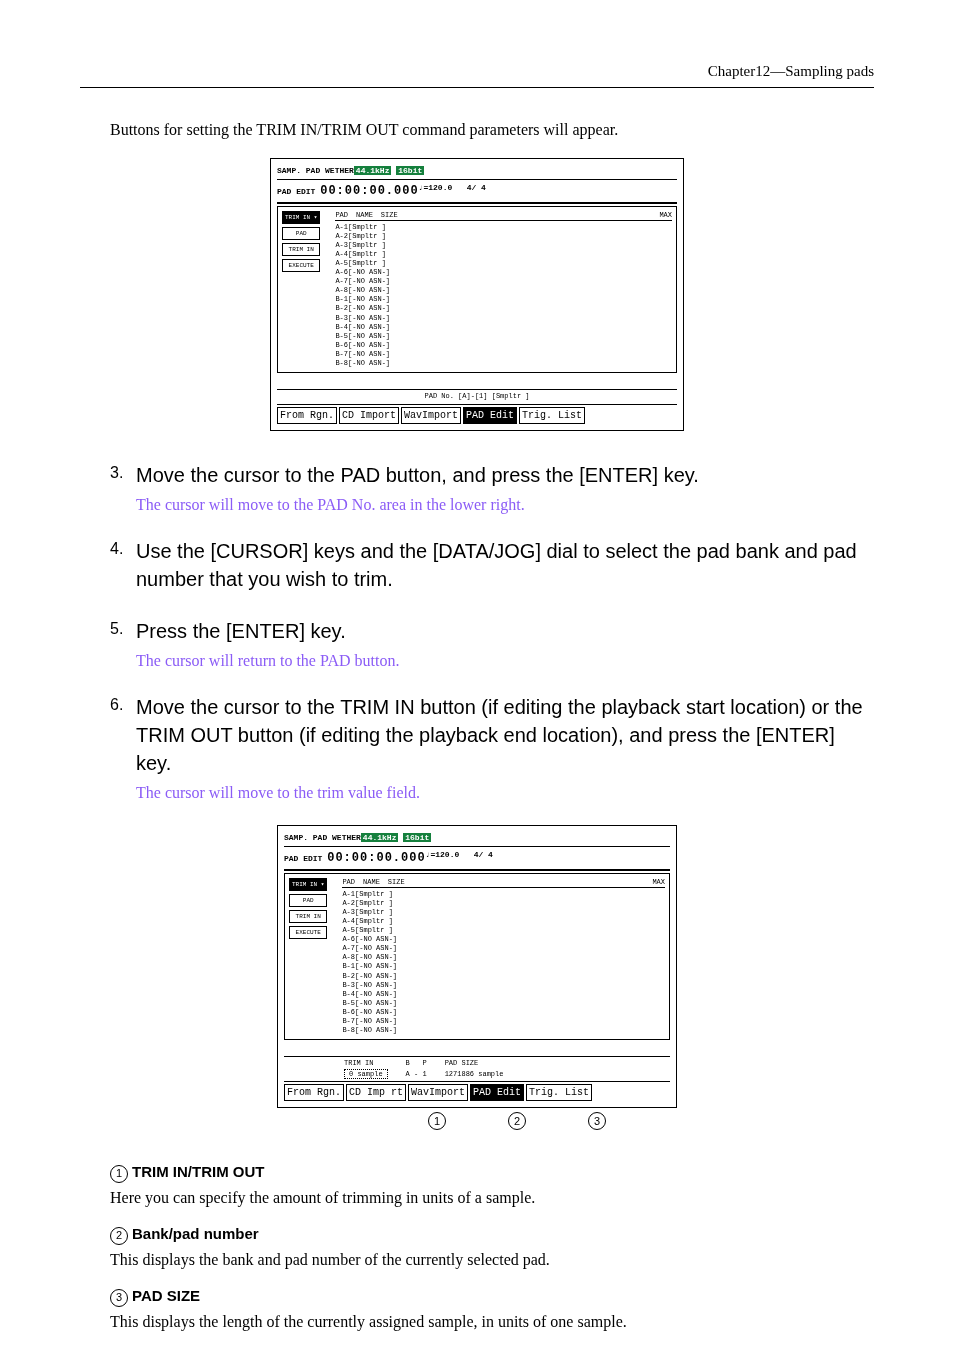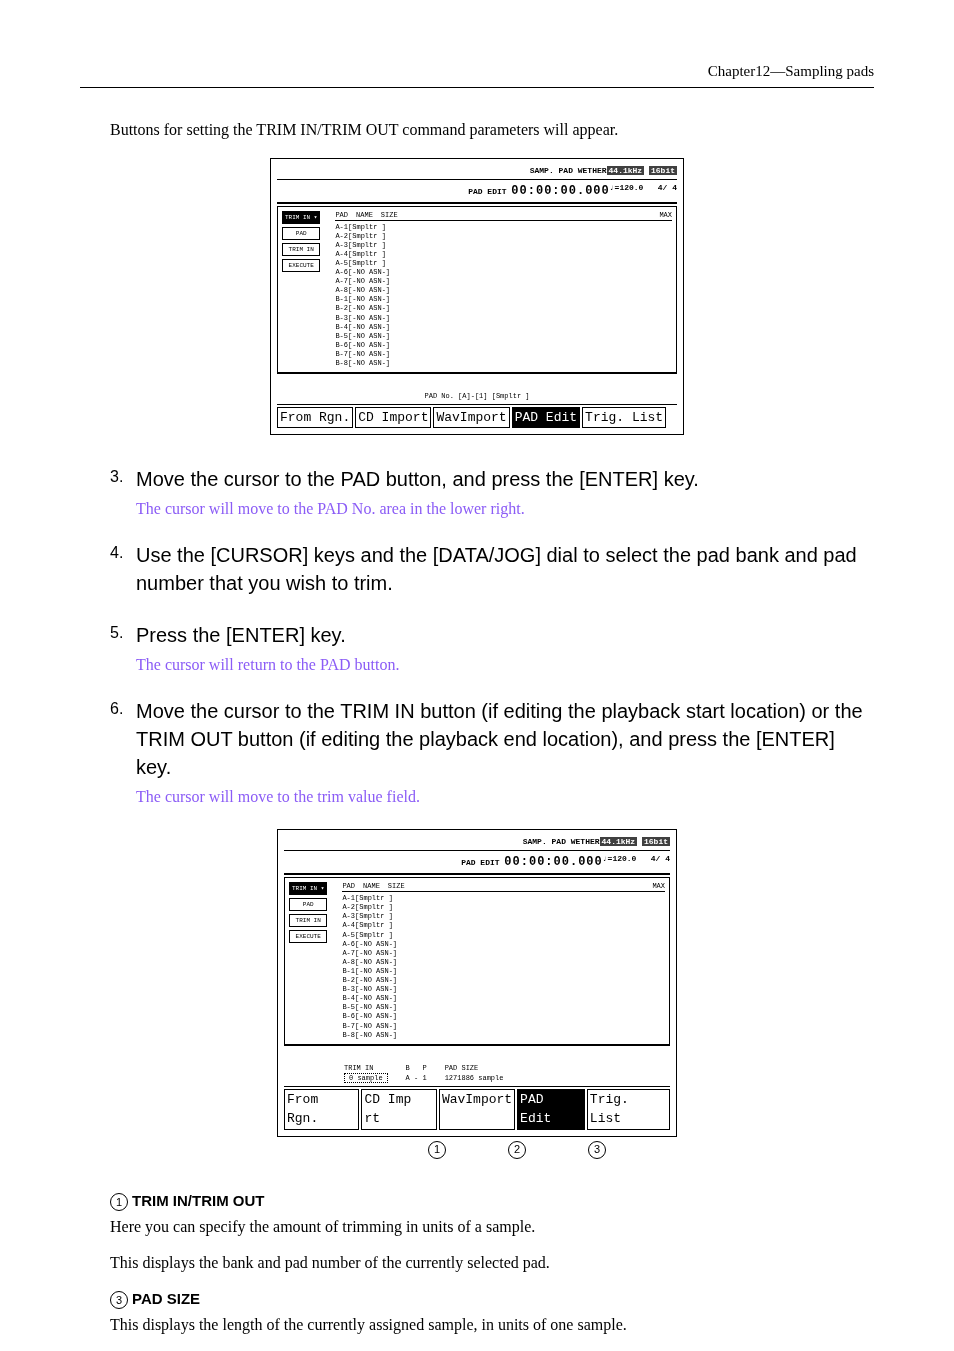--- a/index.html
+++ b/index.html
@@ -121,21 +121,21 @@
 
     
     .lcd {
       font-family: "Courier New", monospace;
       font-size: 8px;
       background: #fff;
       padding: 6px;
     }
     .lcd-top {
       display: flex;
-      justify-content: flex-end;
+      justify-content: flex-start;
       font-weight: bold;
       border-bottom: 1px solid #000;
       padding-bottom: 2px;
       margin-bottom: 2px;
     }
     .lcd-bigtime {
       font-family: "Courier New", monospace;
       font-size: 12px;
       font-weight: bold;
       letter-spacing: 1px;
@@ -164,42 +164,42 @@
       flex: 1;
     }
     .lcd-header {
       display: flex;
       gap: 8px;
       border-bottom: 1px solid #000;
       margin-bottom: 2px;
     }
     .lcd-footer-row {
       border-top: 1px solid #000;
-      margin-top: 0;
-      padding-top: 17px;
+      margin-top: 16px;
+      padding-top: 1px;
       font-size: 7px;
     }
     .lcd-tabs {
       display: flex;
-      font-size: 13px;
+      font-size: 10px;
       border-top: 1px solid #000;
       margin-top: 2px;
       padding-top: 2px;
       gap: 2px;
     }
     .lcd-tab {
       border: 1px solid #000;
       padding: 0 2px;
     }
     .lcd-tab.active {
       background: #000;
       color: #fff;
     }
     .lcd-badge {
-      background: #404040;
+      background: #15803d;
       color: #fff;
       padding: 0 2px;
     }
     .annotation-pointer-row {
       display: flex;
       justify-content: space-around;
       margin-top: 4px;
       padding: 0 40px 0 120px;
     }
   </style>
@@ -393,20 +393,24 @@
 
 <div class="def-section">
   <div>
     <span class="circled-num">1</span>
     <span class="def-label">TRIM IN/TRIM OUT</span>
   </div>
   <div class="def-text">Here you can specify the amount of trimming in units of a sample.</div>
 </div>
 
 <div class="def-section">
+  <div>
+    <span class="circled-num">2</span>
+    <span class="def-label">Bank/pad number</span>
+  </div>
   <div class="def-text">This displays the bank and pad number of the currently selected pad.</div>
 </div>
 
 <div class="def-section">
   <div>
     <span class="circled-num">3</span>
     <span class="def-label">PAD SIZE</span>
   </div>
   <div class="def-text">This displays the length of the currently assigned sample, in units of one sample.</div>
 </div>

